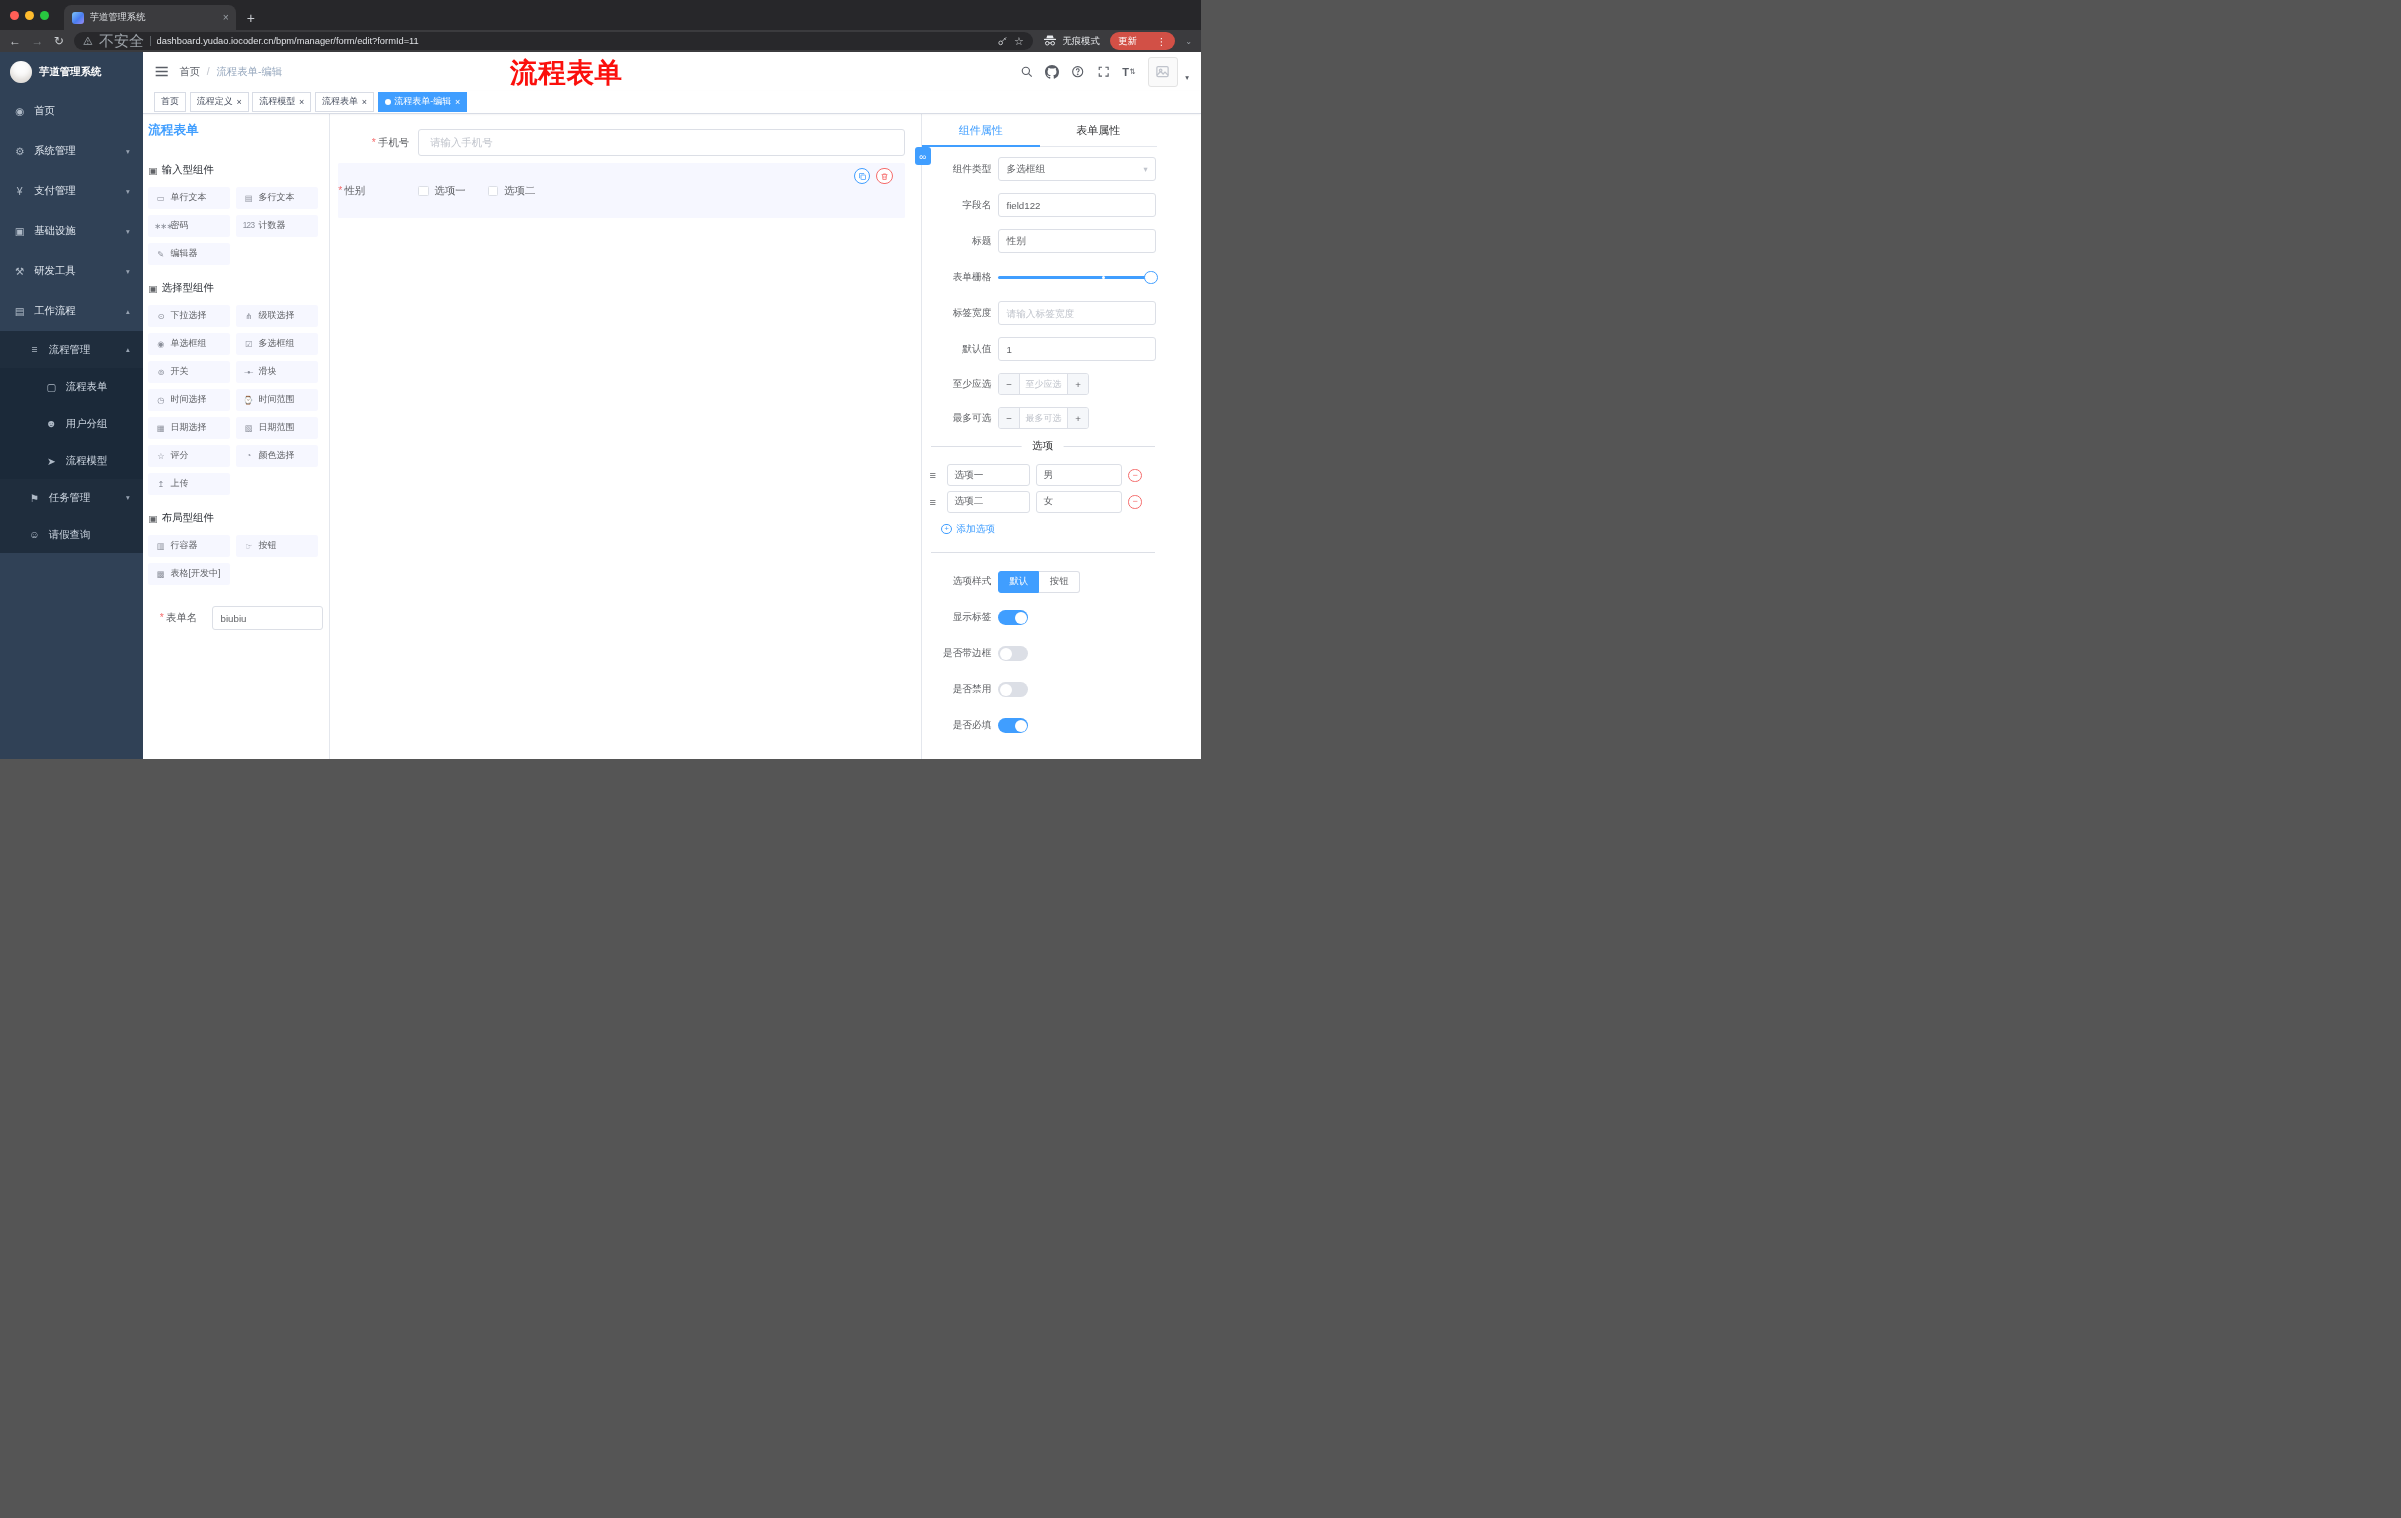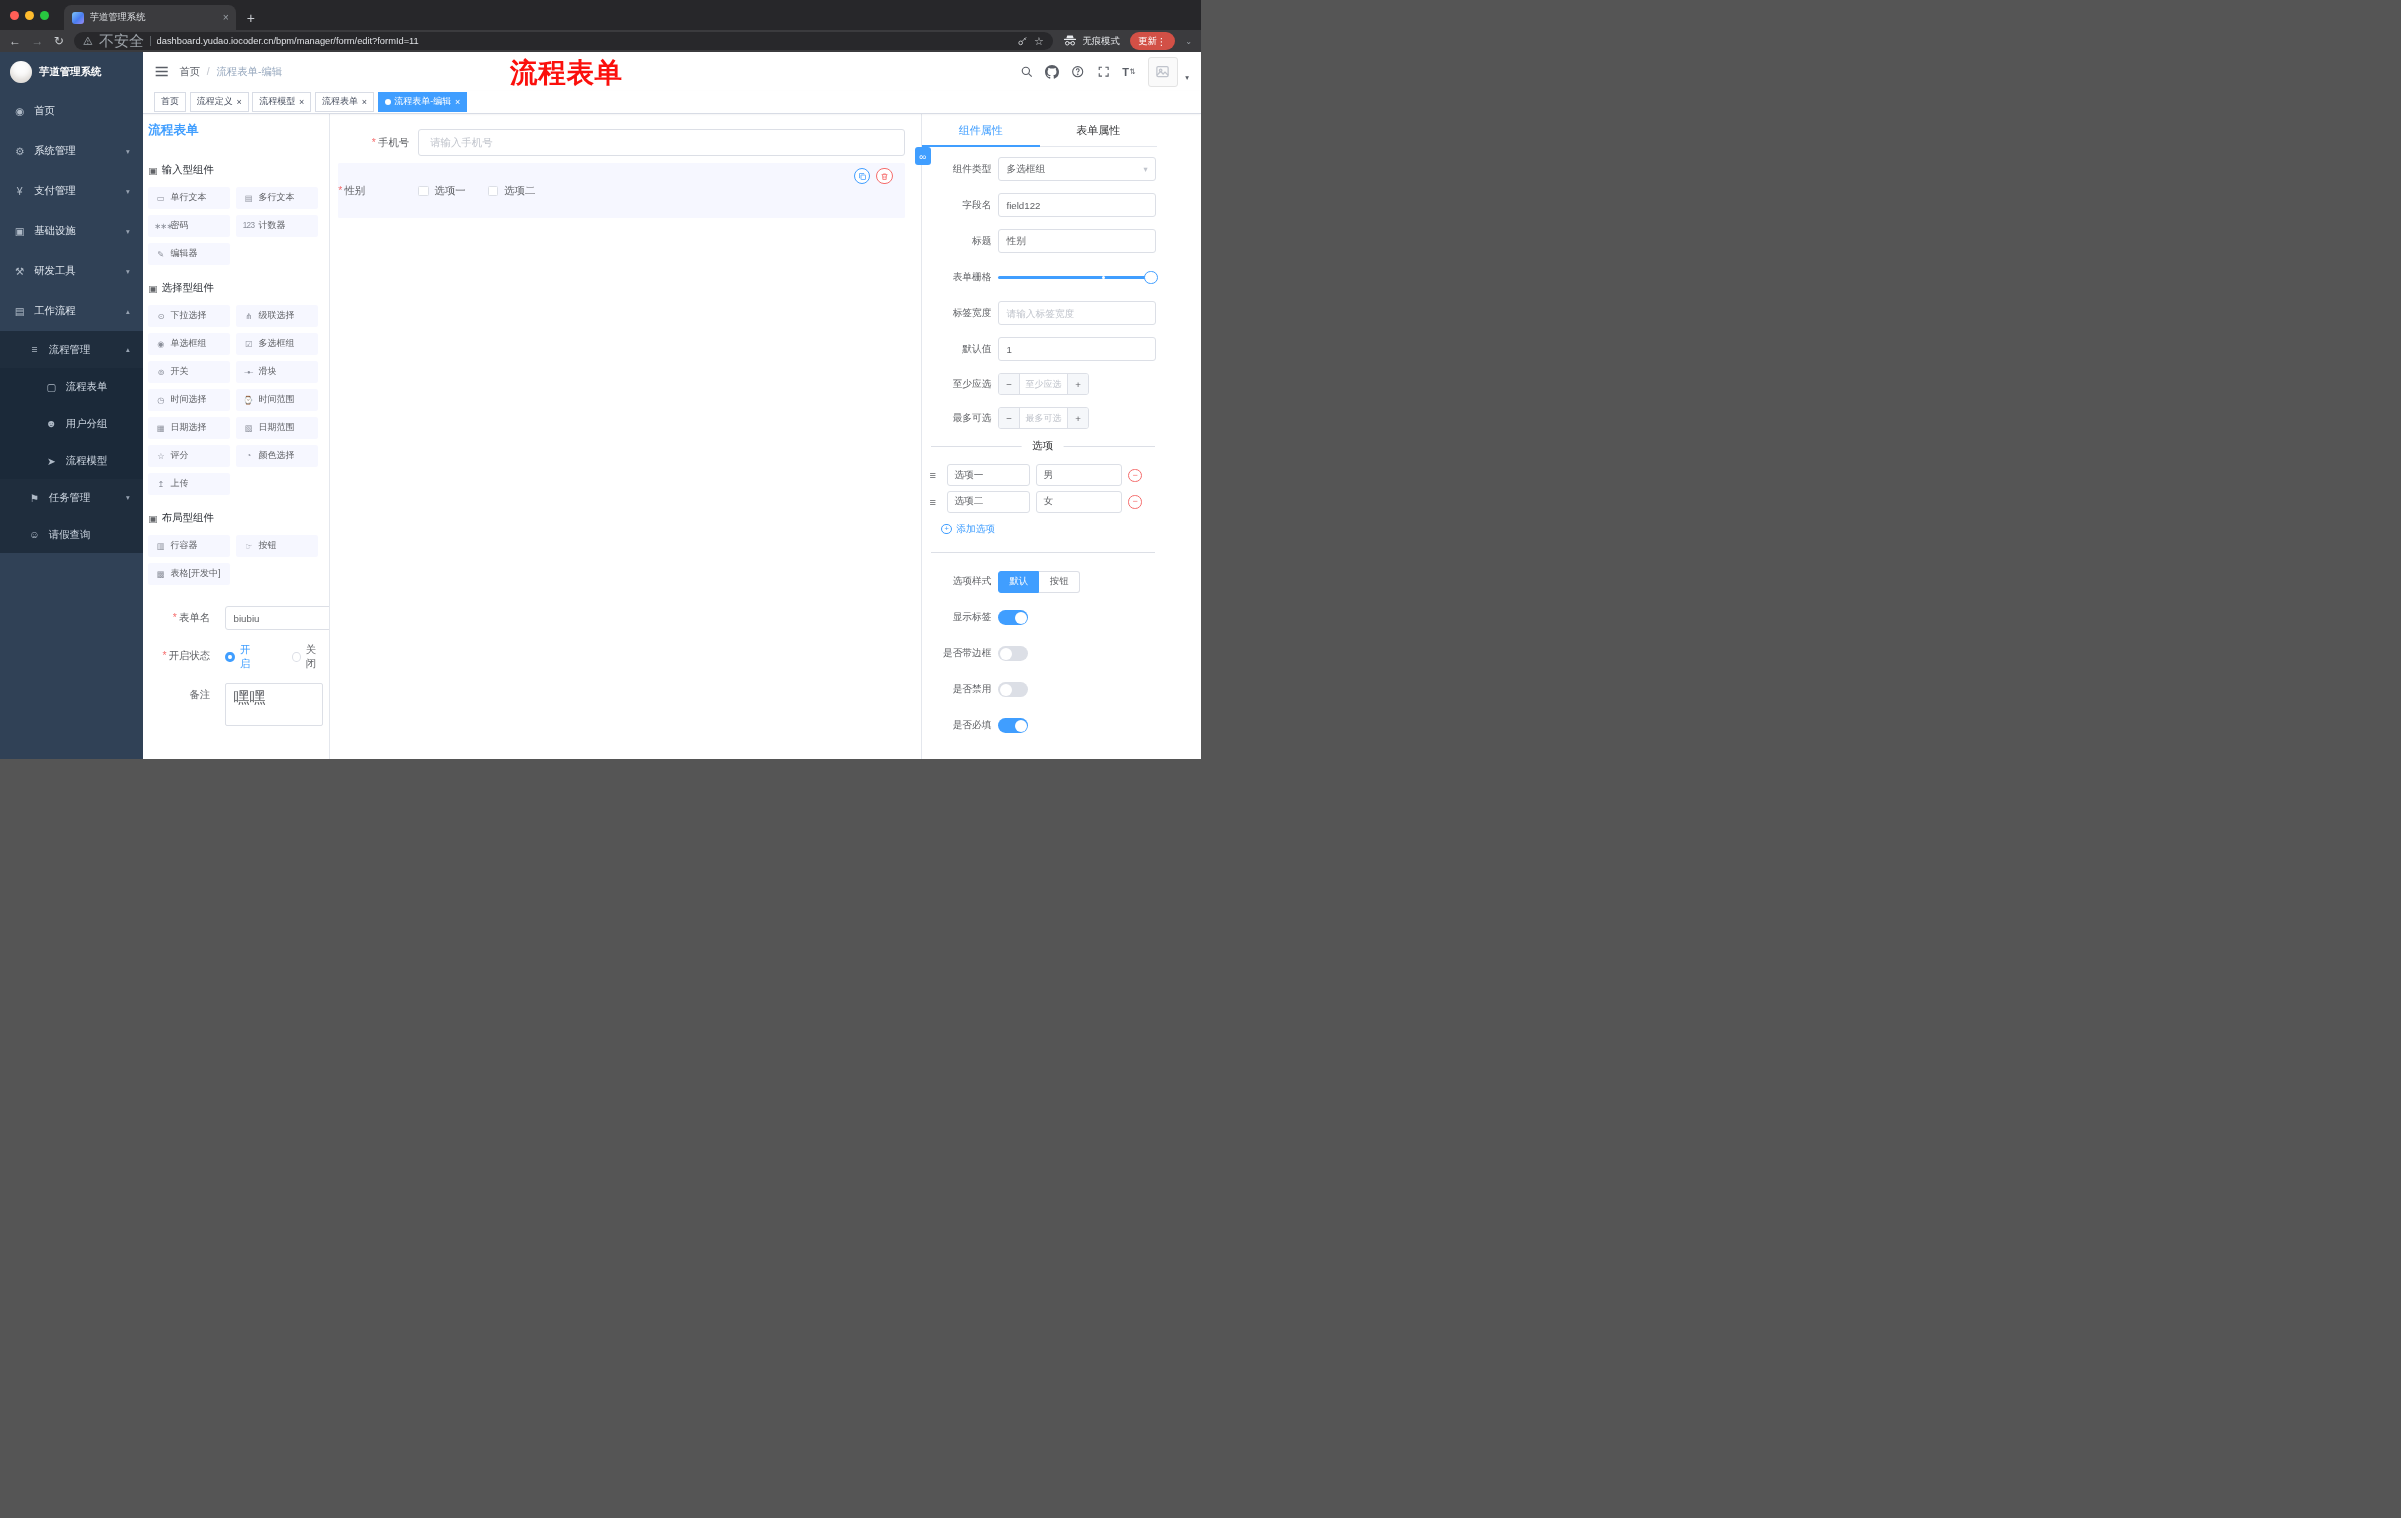--- a/index.html
+++ b/index.html
@@ -19,21 +19,21 @@
   .toolbar { height: 22px; background: #3b3b3e; display: flex; align-items: center; padding: 0 9px; gap: 10.4px; }
   .navg { color: #c9cccf; font-size: 12px; line-height: 1; cursor: pointer; }
   .navg.dim { color: #75797d; }
   .omnibox { flex: 1; height: 18px; background: #28282b; border-radius: 9px; display: flex; align-items: center; padding: 0 9px; gap: 6px; min-width: 0; }
   .sec-label { color: #9aa0a6; font-size: 15px; white-space: nowrap; }
   .osep { width: 0.7px; height: 10.4px; background: #5f6368; }
   .url { color: #dfe1e5; font-size: 9.3px; flex: 1; white-space: nowrap; overflow: hidden; }
   .okey, .warnic { display: flex; align-items: center; }
   .ostar { color: #c9cccf; font-size: 11px; cursor: pointer; }
   .incog { display: flex; align-items: center; gap: 5.2px; color: #e8eaed; font-size: 9.3px; white-space: nowrap; }
-  .update-chip { height: 18px; border-radius: 9px; background: #d25046; color: #fff; display: flex; align-items: center; gap: 0; padding: 0 8.2px; font-size: 9.3px; cursor: pointer; white-space: nowrap; }
+  .update-chip { height: 18px; border-radius: 9px; background: #d25046; color: #fff; display: flex; align-items: center; gap: 20px; padding: 0 8.2px; font-size: 9.3px; cursor: pointer; white-space: nowrap; }
   .kebab { font-size: 9.7px; }
   .toolchev { color: #9aa0a6; font-size: 8.2px; cursor: pointer; }
 
   
   .app { position: absolute; top: 52px; left: 0; right: 0; bottom: 0; display: flex; }
   .sidebar { width: 143px; background: #304156; flex-shrink: 0; overflow: hidden; }
   .logo-row { height: 39px; display: flex; align-items: center; gap: 7.4px; padding: 0 9.7px; }
   .logo-avatar { width: 22px; height: 22px; border-radius: 50%; background: #fdfdfd; box-shadow: inset 0 -4.5px 6px rgba(180,170,160,.45); flex-shrink: 0; }
   .logo-title { color: #fff; font-size: 10.4px; font-weight: bold; white-space: nowrap; }
   .nav-item { position: relative; display: flex; align-items: center; height: 40px; padding-left: 13.4px; font-size: 10.4px; color: #dfe6ee; cursor: pointer; white-space: nowrap; }
@@ -69,21 +69,21 @@
   .palette { width: 186px; flex-shrink: 0; padding: 0 6px 0 5.2px; overflow: hidden; }
   .palette-head { height: 33px; display: flex; align-items: center; }
   .ptitle { color: #409eff; font-size: 12.6px; font-weight: bold; }
   .psec { margin-top: 16.3px; }
   .psec-head { display: flex; align-items: center; gap: 4.5px; font-size: 10.4px; color: #2b2f36; margin-bottom: 9.7px; }
   .psec-head .si { color: #606266; font-size: 9.7px; }
   .pgrid { display: grid; grid-template-columns: repeat(2, 82px); gap: 6px; }
   .pitem { height: 22px; background: #f6f7ff; border-radius: 2.2px; display: flex; align-items: center; padding: 0 3.7px 0 6px; font-size: 9px; color: #606266; cursor: move; }
   .pitem .pg { width: 12.6px; margin-right: 3.7px; color: #8a8e99; font-size: 8.2px; text-align: center; flex-shrink: 0; letter-spacing: -0.7px; }
   .pitem .pl { white-space: nowrap; overflow: hidden; }
-  .meta { margin-top: 21px; display: flex; flex-direction: column; gap: 14px; margin-left: 13px; }
+  .meta { margin-top: 21px; display: flex; gap: 14px; }
   .mrow { display: flex; align-items: flex-start; }
   .mlabel { width: 49px; text-align: right; font-size: 10.4px; color: #606266; margin-right: 15px; line-height: 24.5px; flex-shrink: 0; white-space: nowrap; }
   .star { color: #f56c6c; font-style: normal; margin-right: 2.2px; }
   .minput { width: 111px; height: 24.5px; border: 0.7px solid #dcdfe6; border-radius: 3px; padding: 0 7.4px; font-size: 9.7px; color: #606266; outline: none; }
   .mtextarea { width: 111px; height: 43px; border: 0.7px solid #dcdfe6; border-radius: 2px; padding: 4.5px 7.4px; font-size: 16px; color: #606266; resize: none; outline: none; }
   .radio-group { display: flex; gap: 35px; align-items: center; height: 24.5px; }
   .radio { display: flex; align-items: center; gap: 5.2px; font-size: 10.4px; color: #606266; cursor: pointer; }
   .rdot { width: 10.4px; height: 10.4px; border-radius: 50%; border: 0.7px solid #dcdfe6; background: #fff; }
   .radio.on .rdot { border: 3px solid #409eff; }
   .radio.on { color: #409eff; }

